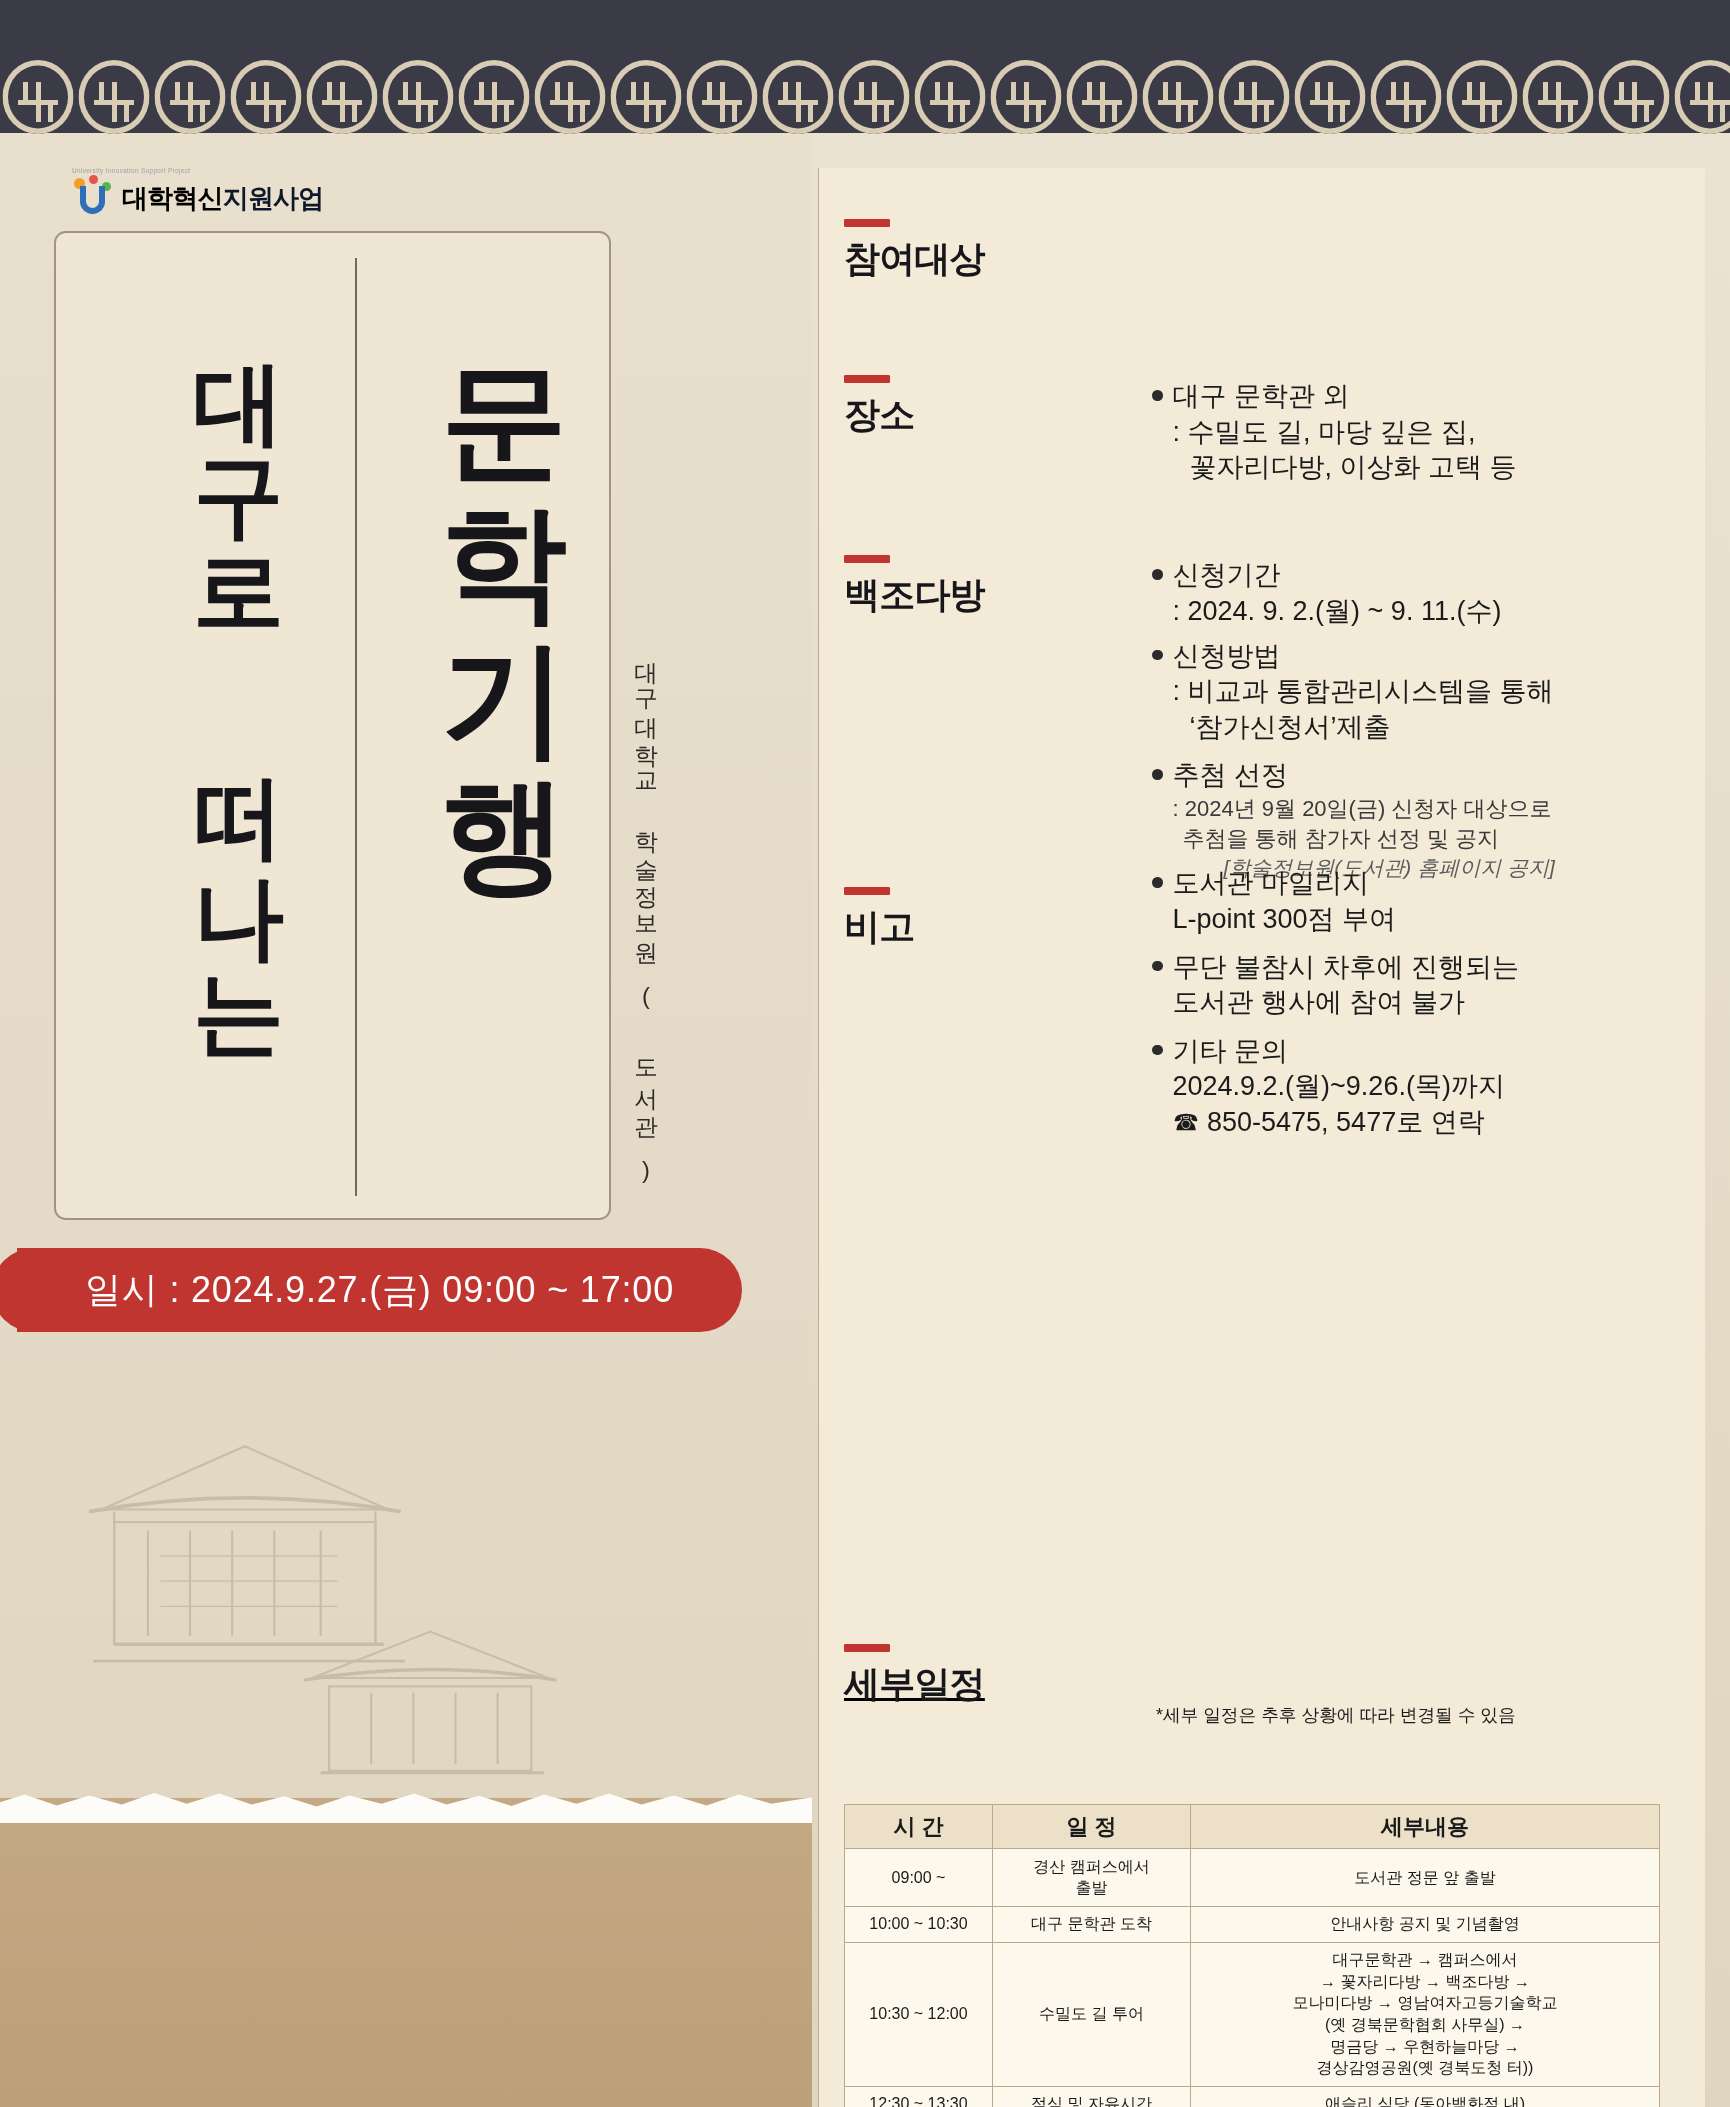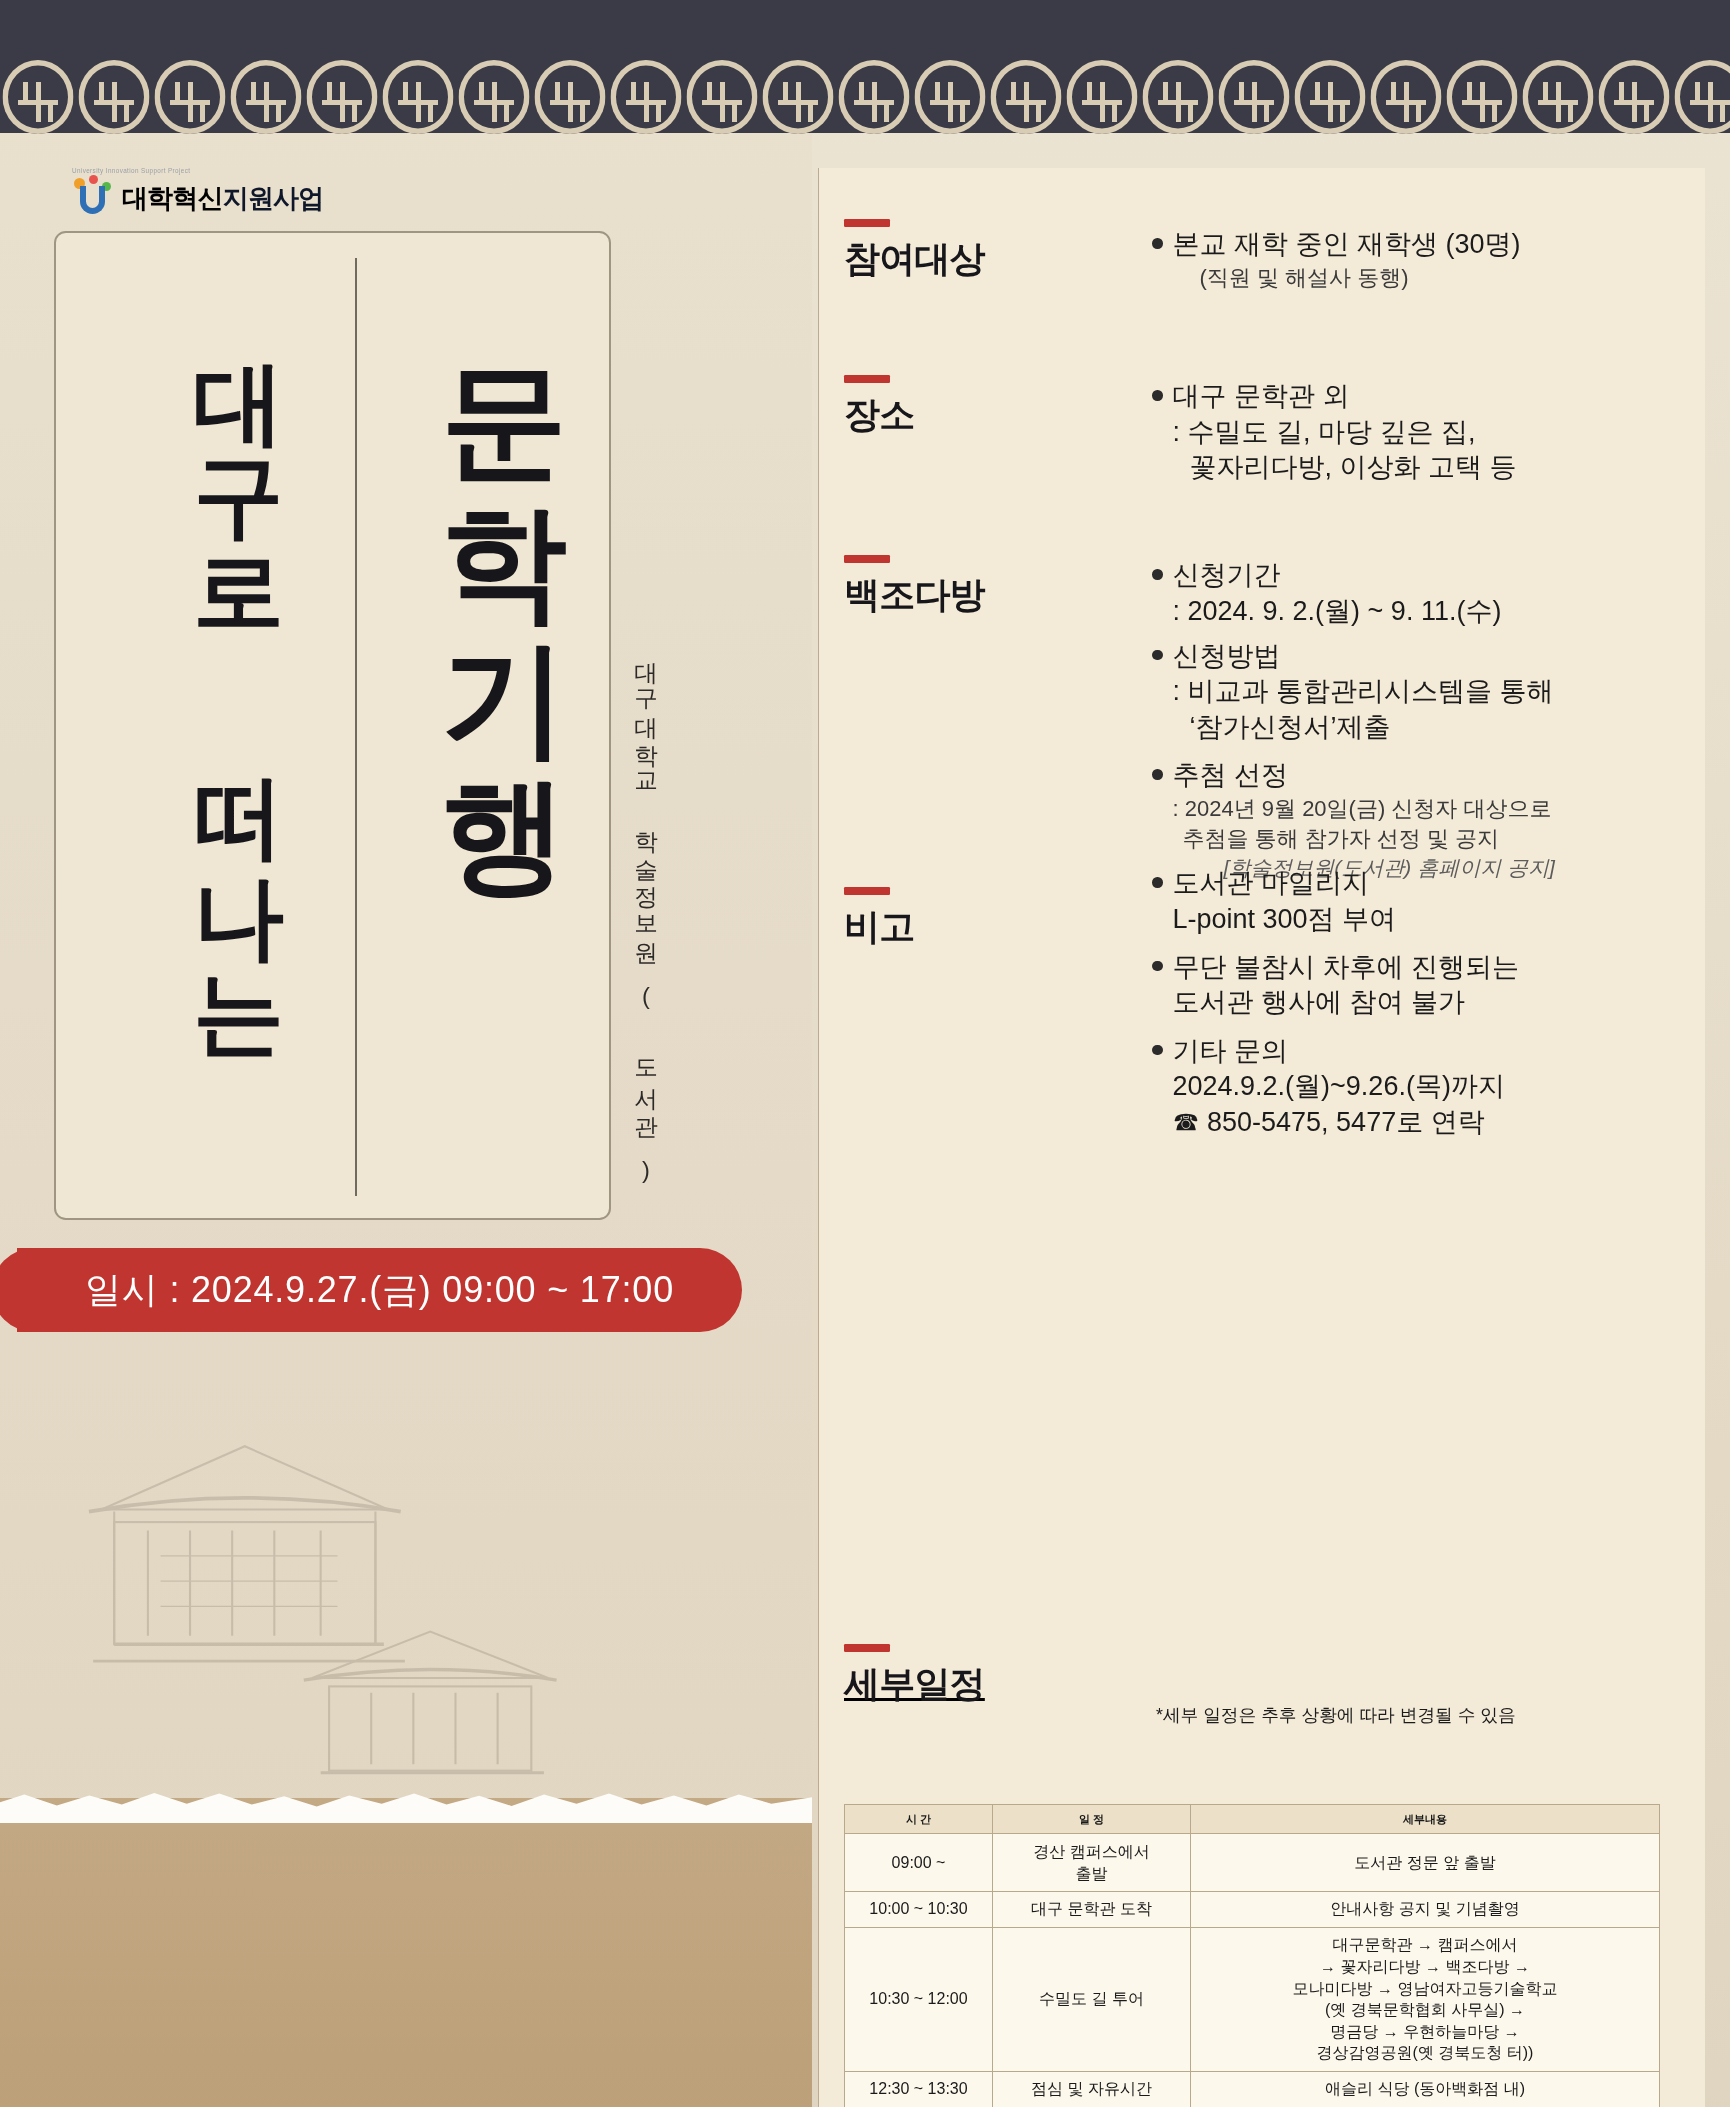--- a/index.html
+++ b/index.html
@@ -144,21 +144,21 @@
   .sched-note { font-size:17.7px; color:#1b1b1b; }
   table.sched {
     position:absolute; left:25px; top:1636px; width:816px;
     border-collapse:collapse; background:#fdf8ec;
     font-size:16px; color:#1a1a1a;
   }
   table.sched th, table.sched td {
     border:0.8px solid #b8a98c; text-align:center; vertical-align:middle;
     padding:6.7px 4.2px; line-height:1.35;
   }
-  table.sched thead th { background:#ece0c8; font-weight:bold; font-size:11px; }
+  table.sched thead th { background:#ece0c8; font-weight:bold; font-size:22px; }
   .c1 { width:148px; }
   .c2 { width:198px; }
 </style>
 </head>
 <body>
 
 <div class="bg-paper"></div>
 <div class="bg-left"></div>
 <div class="torn-lower"></div>
 <div class="torn-edge"></div>
@@ -231,29 +231,20 @@
     <path d="M260 410 h420 M260 470 h420 M260 530 h420" stroke-width="3"></path>
   </g>
 </svg>
 
 <div class="panel">
 
   <div class="sec" style="left:25px; top:51px;">
     <div class="dash"></div>
     <div class="sec-title">참여대상</div>
   </div>
-  <div class="items" style="left:333px; top:59px; width:535px;">
-    <div class="bullet-row">
-      <div class="dot"></div>
-      <div>
-        <div class="bl">본교 재학 중인 재학생 (30명)</div>
-        <div class="sub-note" style="margin-left:27px;">(직원 및 해설사 동행)</div>
-      </div>
-    </div>
-  </div>
 
   <div class="sec" style="left:25px; top:207px;">
     <div class="dash"></div>
     <div class="sec-title">장소</div>
   </div>
   <div class="items" style="left:333px; top:211px; width:535px;">
     <div class="bullet-row">
       <div class="dot"></div>
       <div>
         <div class="bl">대구 문학관 외</div>

